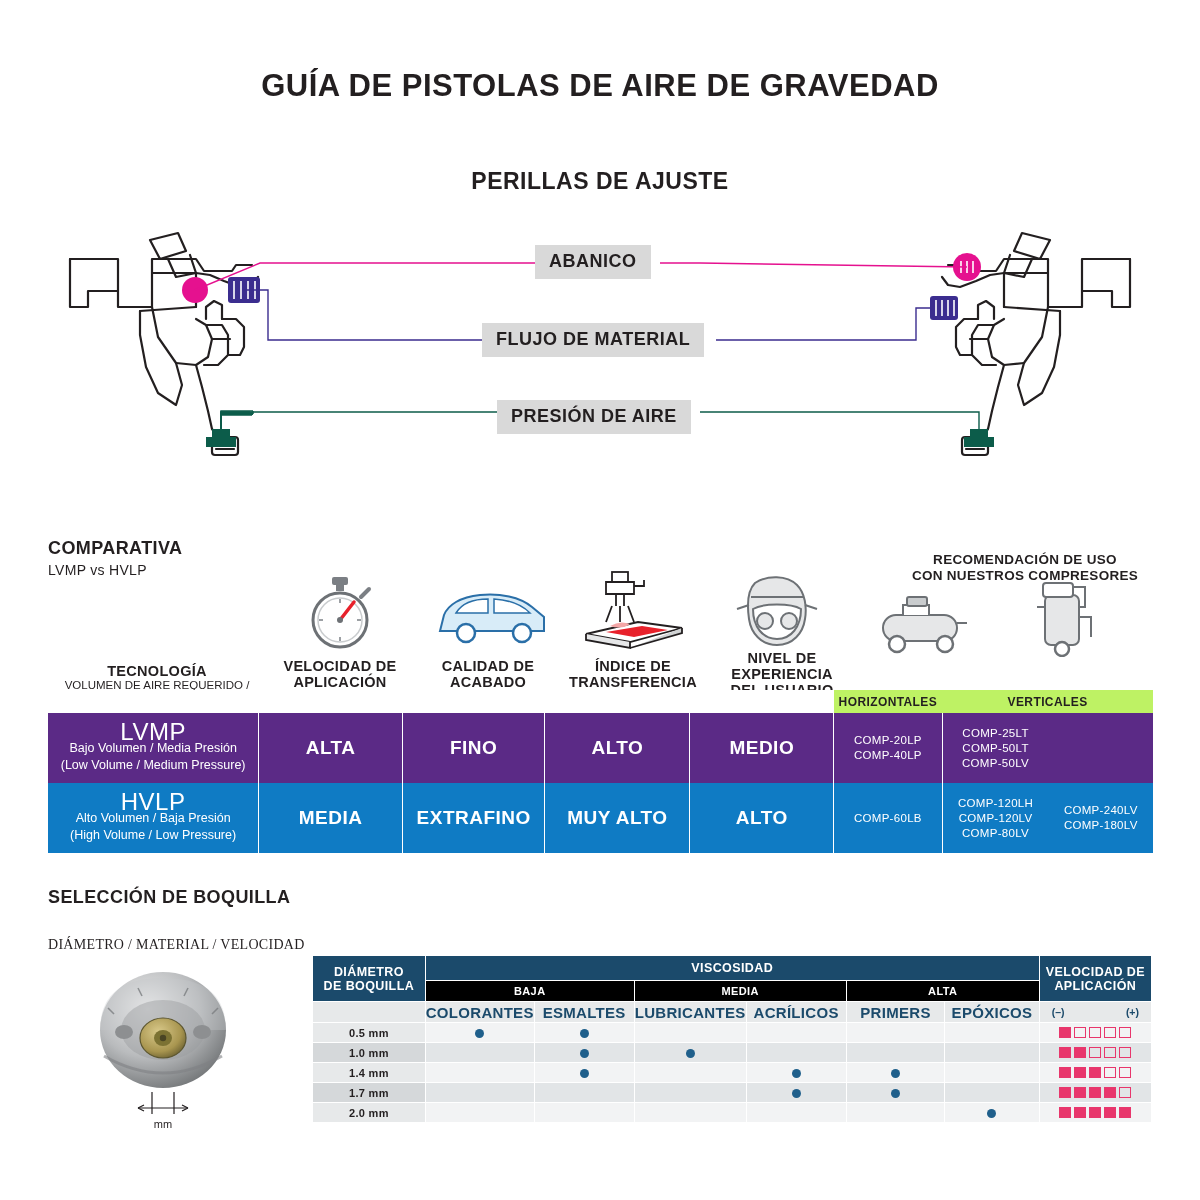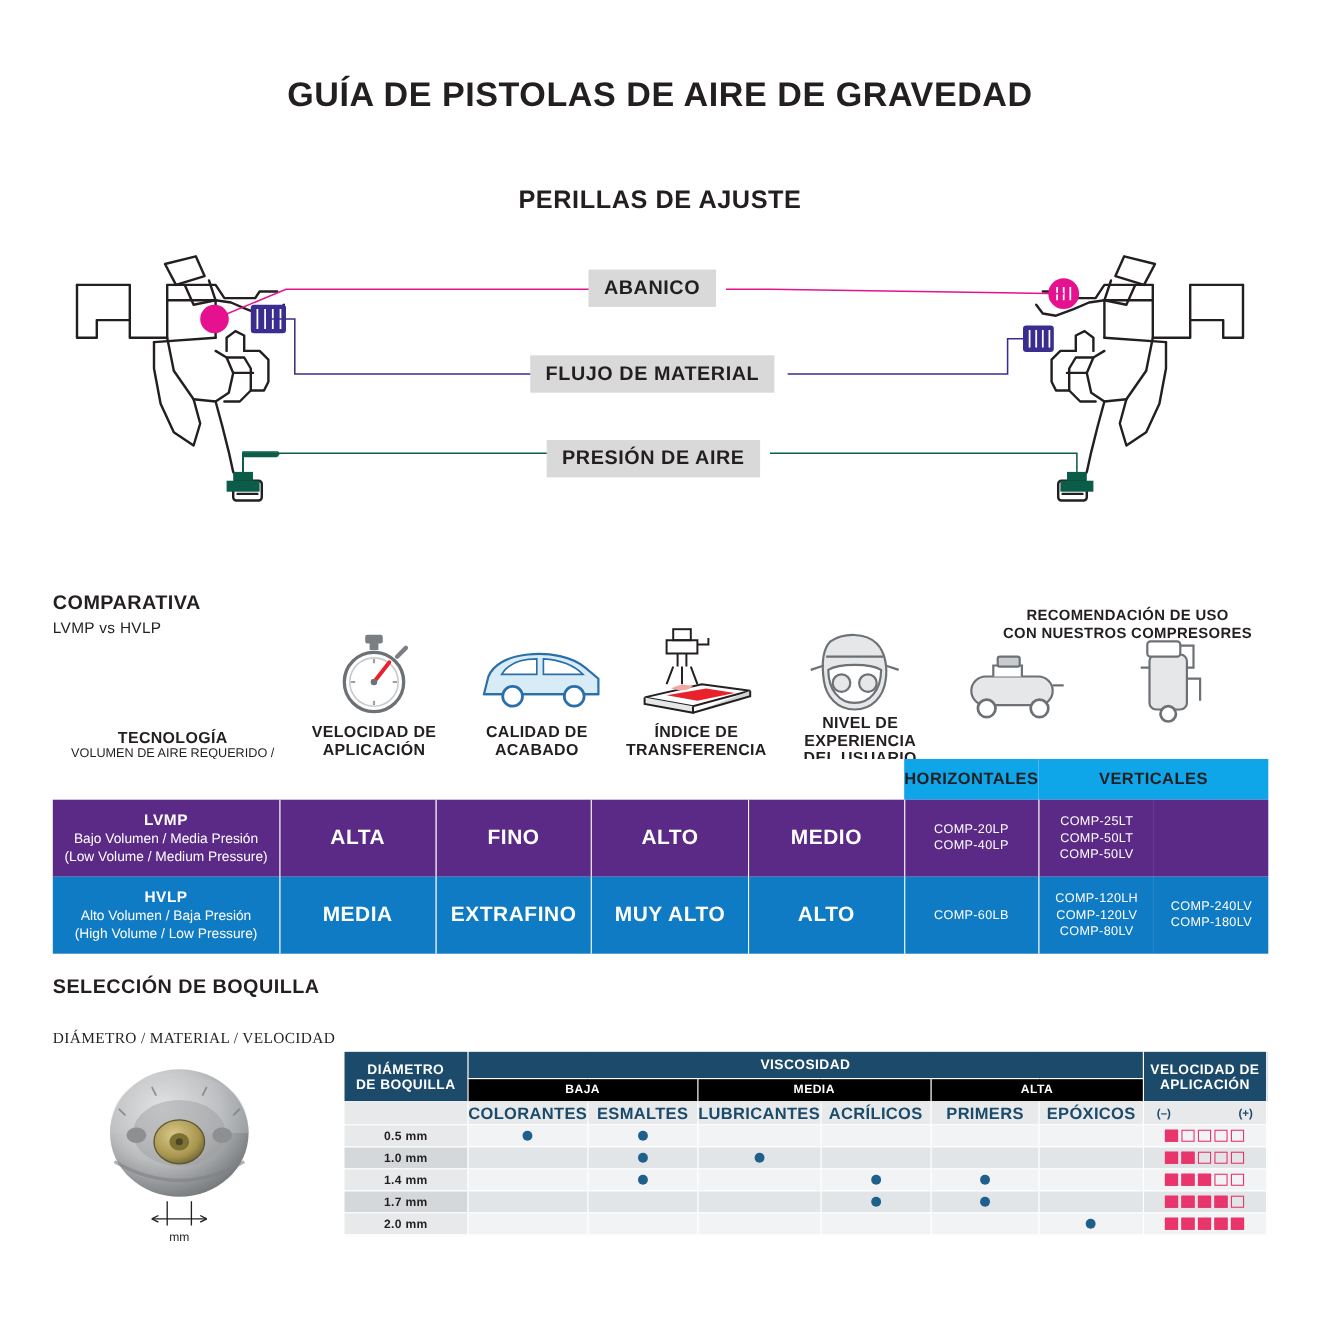--- a/index.html
+++ b/index.html
@@ -114,37 +114,37 @@
   .table-comp {
     position: absolute;
     top: 690px;
     left: 48px;
     width: 1105px;
     border-collapse: collapse;
     font-size: 15px;
   }
   .table-comp td, .table-comp th { padding: 0; }
   .hdr-grey {
-    background: #0ea5e9;
+    background: #bef264;
     color: #231f20;
-    font-size: 15px;
-    font-weight: bold;
-    text-align: center;
-    height: 37px;
+    font-size: 12px;
+    font-weight: bold;
+    text-align: center;
+    height: 23px;
     letter-spacing: 0.4px;
   }
   .row-lvmp td { background: #5b2a86; color: #ffffff; height: 70px; }
   .row-hvlp td { background: #0f7bc4; color: #ffffff; height: 70px; }
   .row-lvmp td.sep, .row-hvlp td.sep { border-left: 1px solid #ffffff; }
   .tech-cell {
     text-align: center;
     line-height: 17px;
     padding: 0 6px !important;
   }
-  .tech-cell .t1 { font-size: 14px; font-weight: bold; letter-spacing: 0.5px; }
+  .tech-cell .t1 { font-size: 24px; font-weight: normal; letter-spacing: 0.5px; }
   .tech-cell .t2 { font-size: 12.5px; }
   .tech-cell .t3 { font-size: 12.5px; }
   .val-cell {
     text-align: center;
     font-size: 19px;
     font-weight: bold;
     letter-spacing: 0.5px;
   }
   .comp-cell {
     text-align: center;

